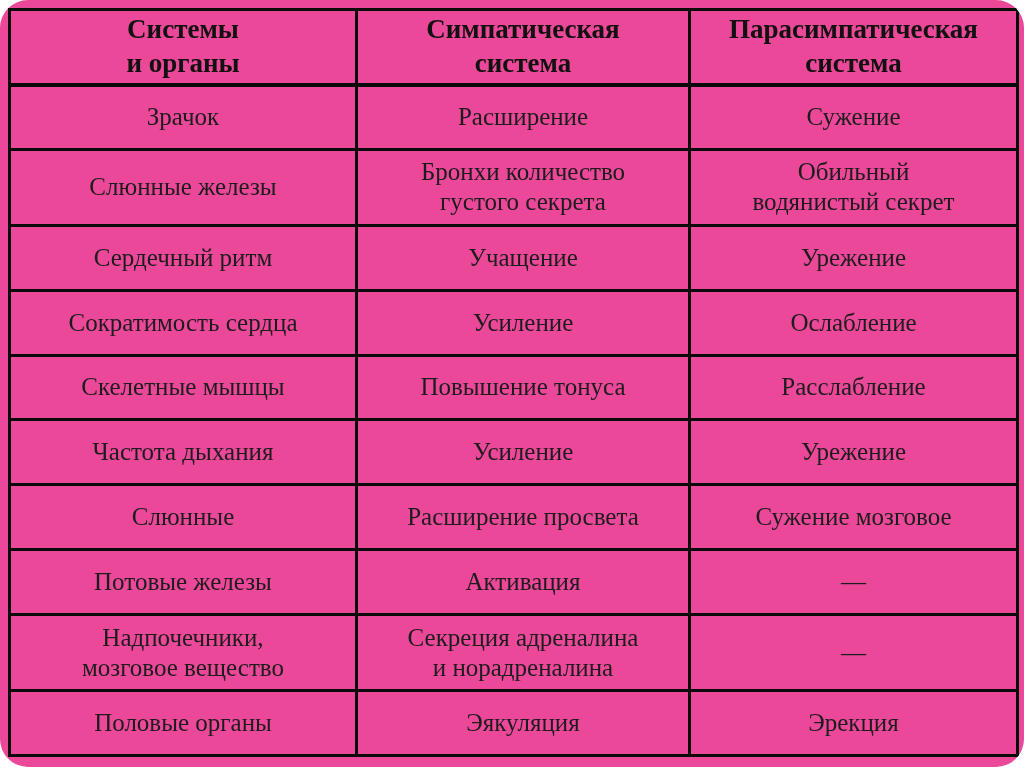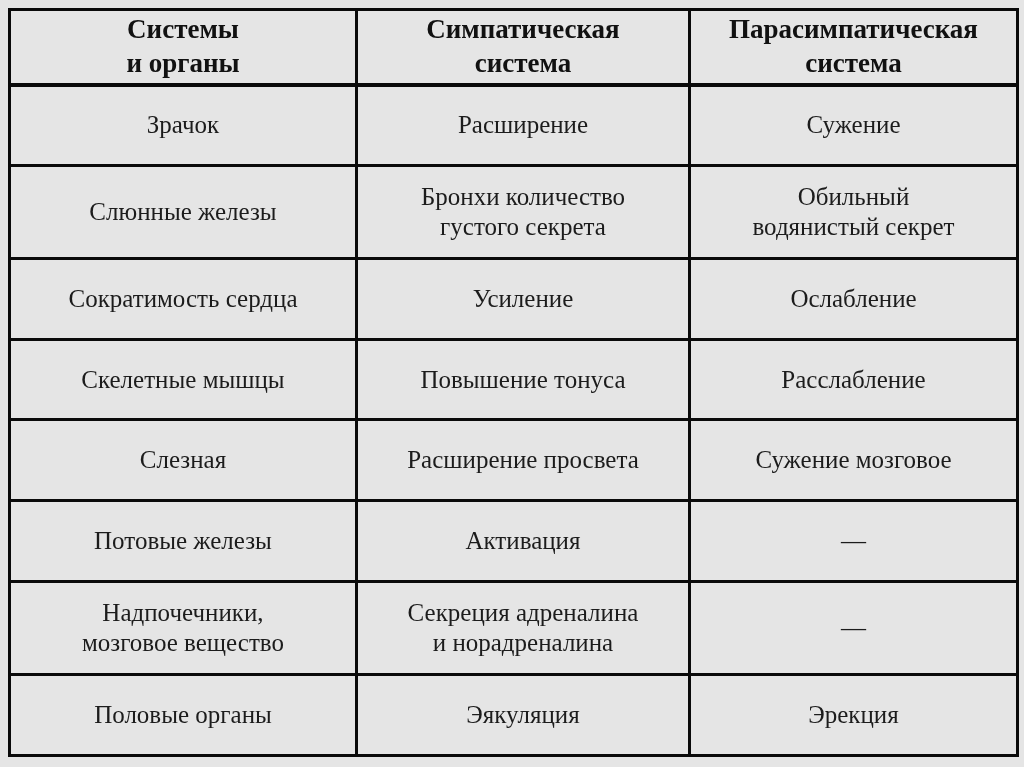--- a/index.html
+++ b/index.html
@@ -3,25 +3,26 @@
 <meta charset="utf-8">
 <style>
   html, body {
     margin: 0;
     padding: 0;
     background: #ffffff;
   }
   .screen {
     width: 1024px;
     height: 767px;
-    background: #e5e5e5;
+    background: #ec4899;
     box-sizing: border-box;
     padding: 8px 8px 10px 8px;
     font-family: "Liberation Serif", "DejaVu Serif", serif;
     overflow: hidden;
+    border-radius: 28px;
   }
   table.ans-table {
     border-collapse: collapse;
     table-layout: fixed;
     width: 1008px;
     height: 749px;
   }
   col.c-organ   { width: 347px; }
   col.c-symp    { width: 333px; }
   col.c-parasym { width: 328px; }
@@ -78,31 +79,41 @@
         <td>Сужение</td>
       </tr>
       <tr class="tall">
         <td>Слюнные железы</td>
         <td>Бронхи количество
 густого секрета</td>
         <td>Обильный
 водянистый секрет</td>
       </tr>
       <tr>
+        <td>Сердечный ритм</td>
+        <td>Учащение</td>
+        <td>Урежение</td>
+      </tr>
+      <tr>
         <td>Сократимость сердца</td>
         <td>Усиление</td>
         <td>Ослабление</td>
       </tr>
       <tr>
         <td>Скелетные мышцы</td>
         <td>Повышение тонуса</td>
         <td>Расслабление</td>
       </tr>
       <tr>
-        <td>Слезная</td>
+        <td>Частота дыхания</td>
+        <td>Усиление</td>
+        <td>Урежение</td>
+      </tr>
+      <tr>
+        <td>Слюнные</td>
         <td>Расширение просвета</td>
         <td>Сужение мозговое</td>
       </tr>
       <tr>
         <td>Потовые железы</td>
         <td>Активация</td>
         <td>—</td>
       </tr>
       <tr class="tall">
         <td>Надпочечники,

